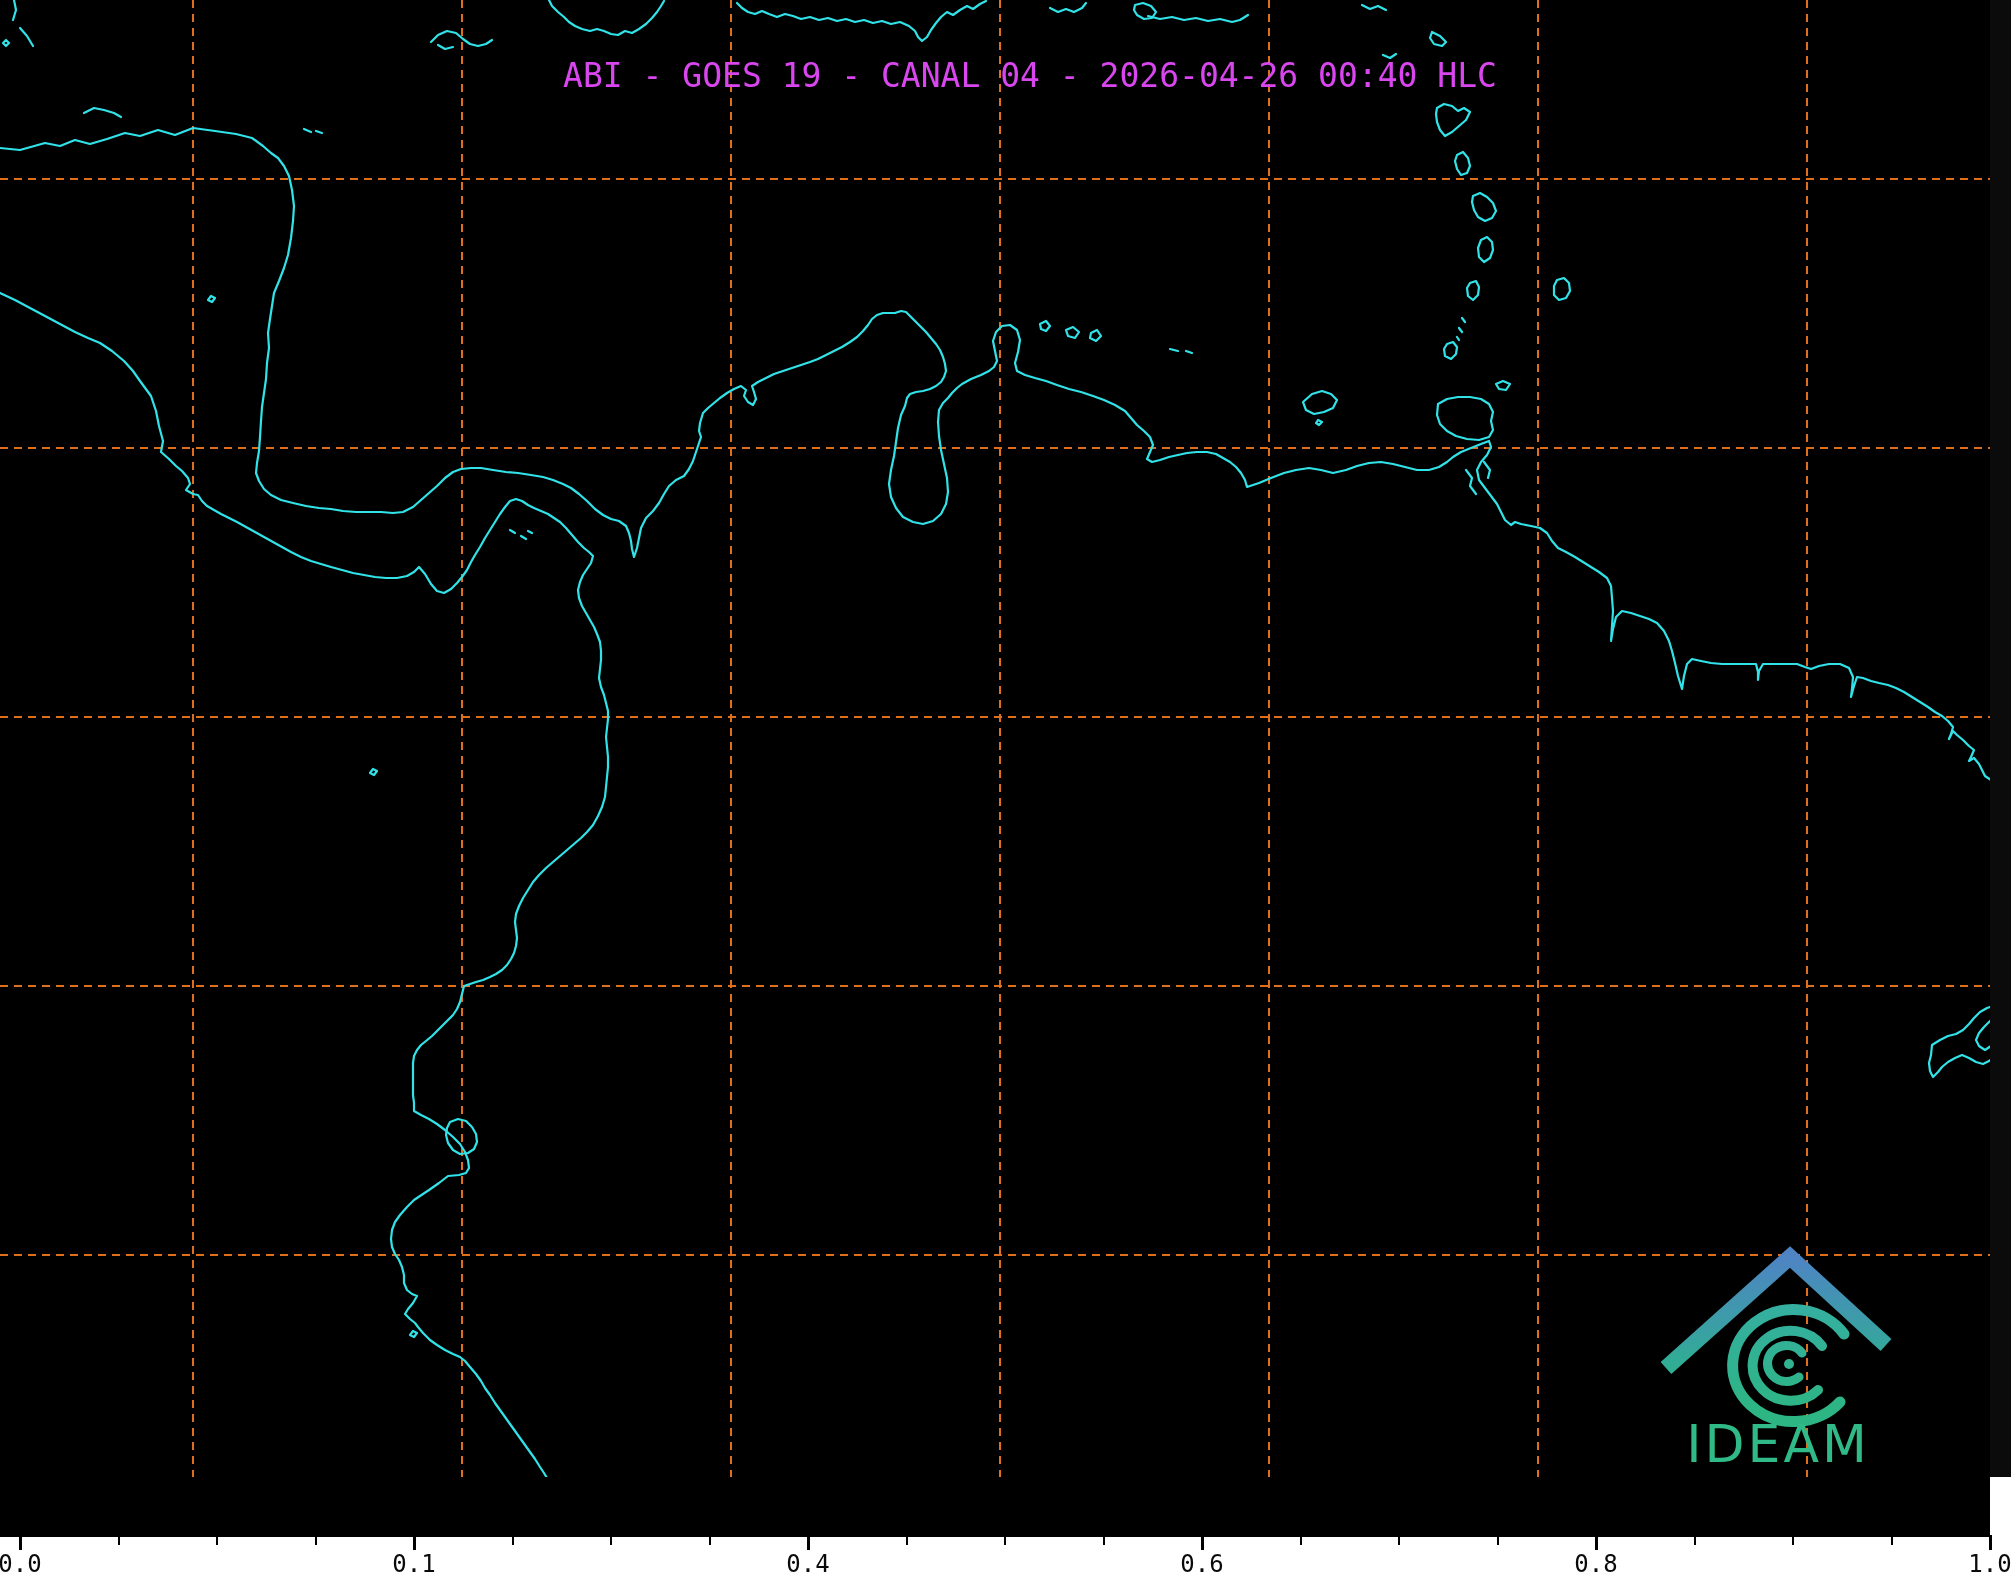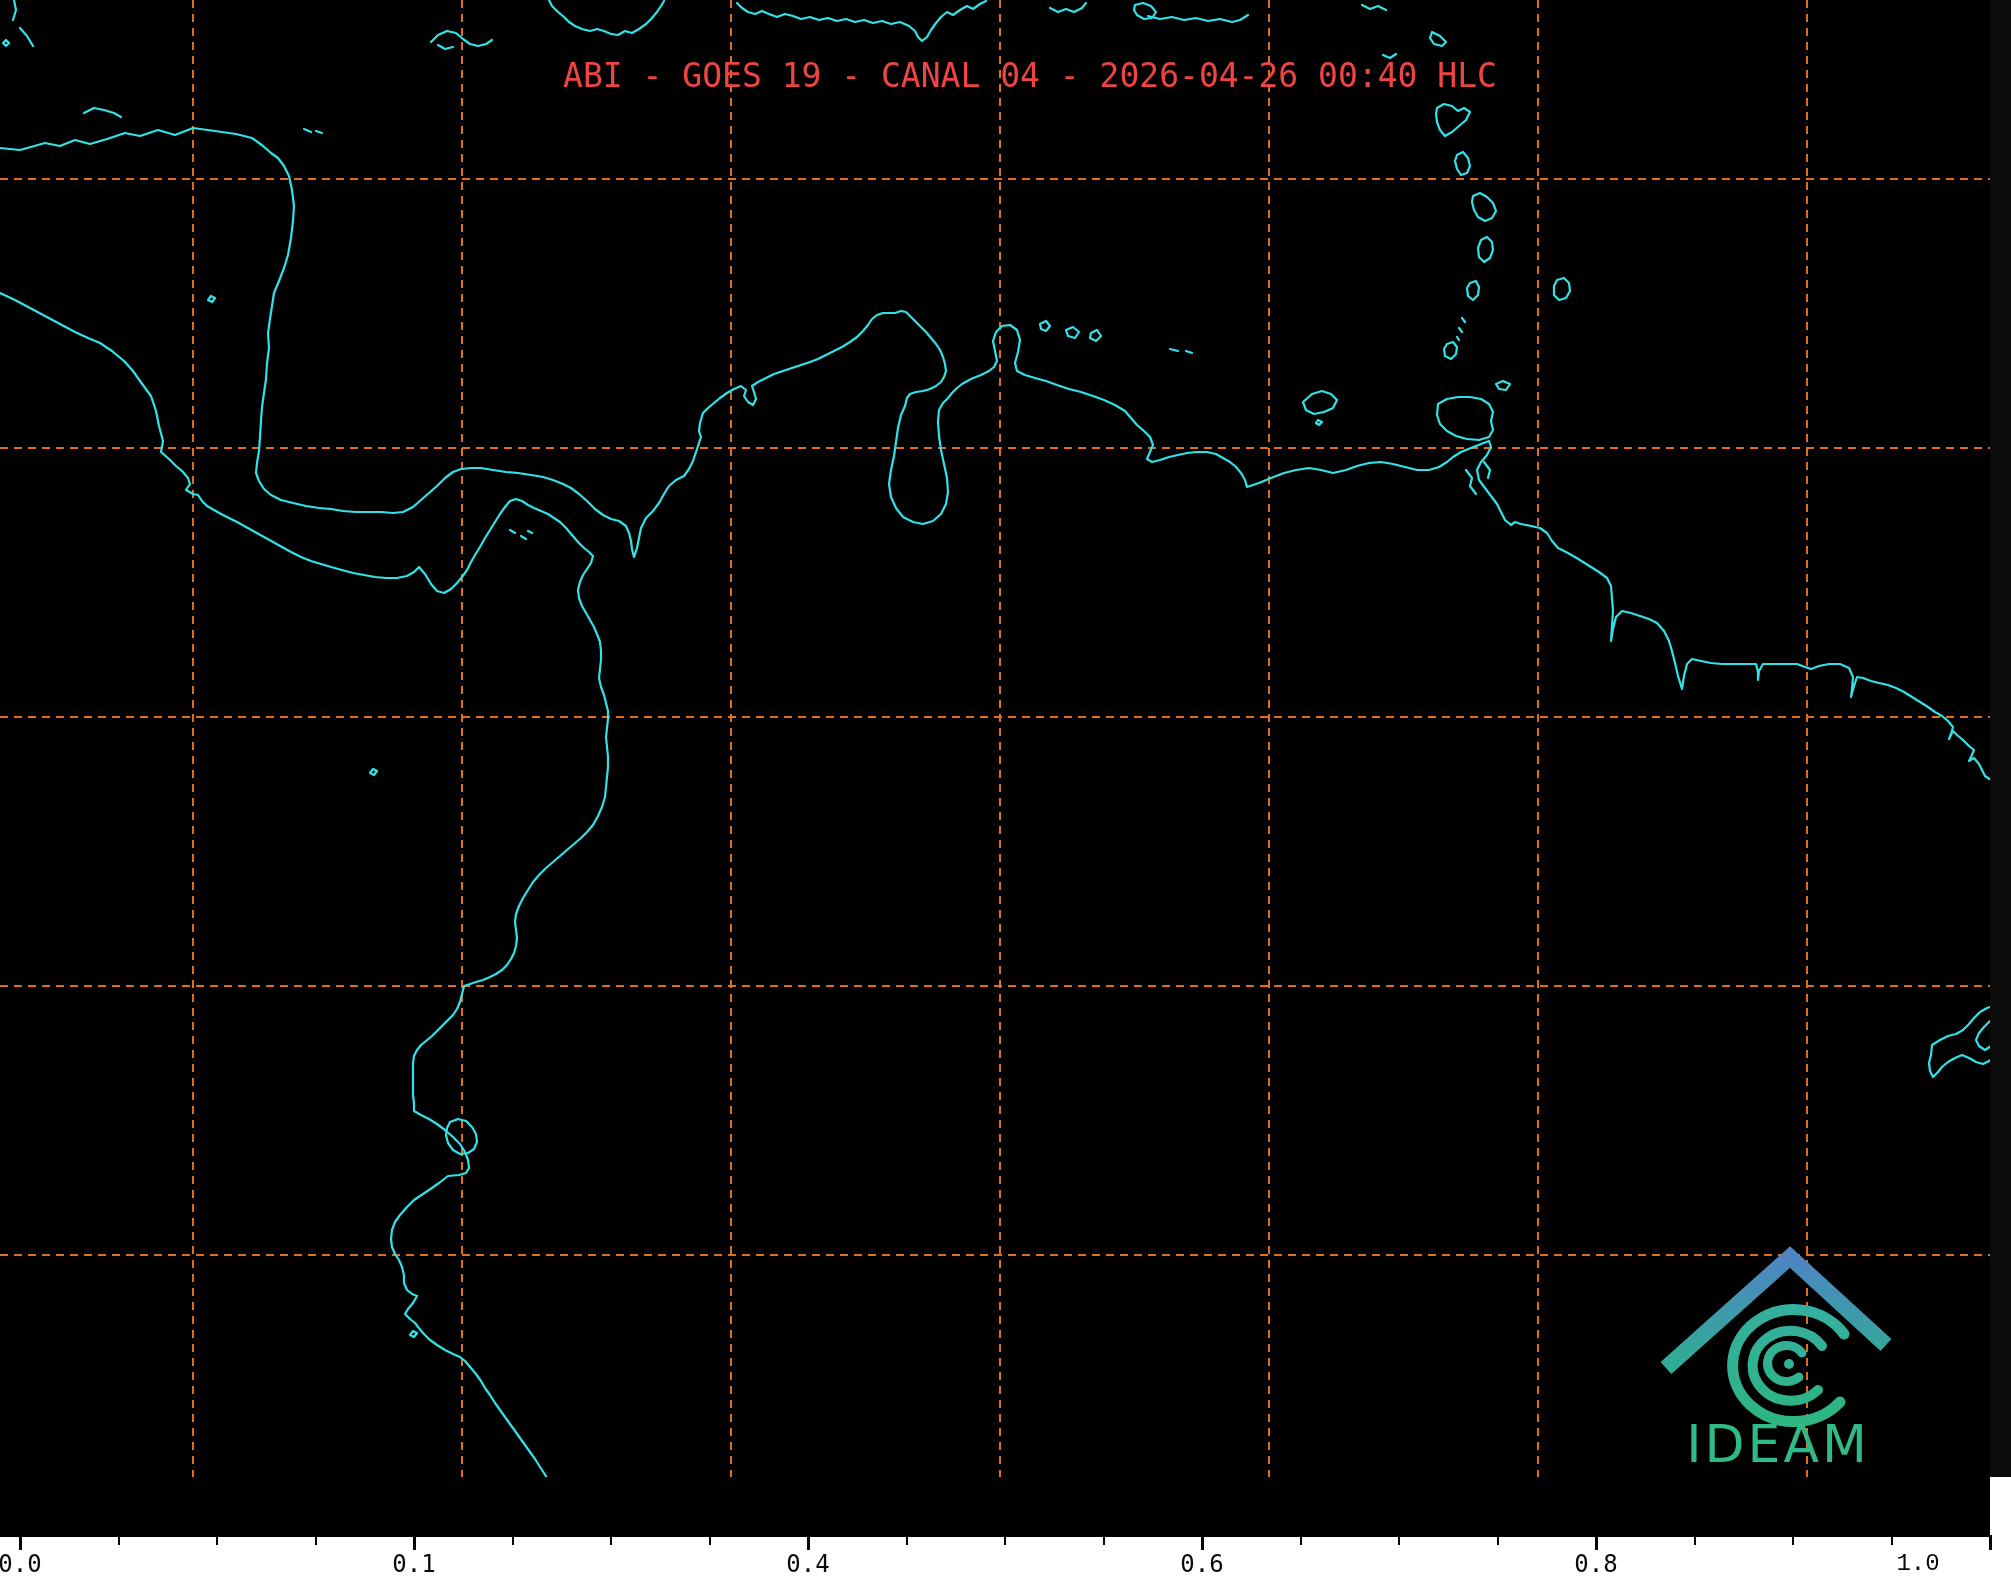--- a/index.html
+++ b/index.html
@@ -2,21 +2,21 @@
 <html><head>
 <meta charset="utf-8">
 <style>
   html,body{margin:0;padding:0;background:#000;}
   .fig{position:relative;width:2011px;height:1577px;background:#000;overflow:hidden;
        font-family:"DejaVu Sans Mono",monospace;}
   .map{position:absolute;left:0;top:0;width:2011px;height:1477px;background:#000;}
   #map-svg{position:absolute;left:0;top:0;}
   .right-strip{position:absolute;left:1990px;top:0;width:21px;height:1477px;background:#0b0b0b;}
   .map-title{position:absolute;top:56px;left:1030px;transform:translateX(-50%);
-       color:#ef4444;font-size:33px;white-space:nowrap;letter-spacing:0px;}
+       color:#d946ef;font-size:33px;white-space:nowrap;letter-spacing:0px;}
   #logo-svg{position:absolute;left:0;top:0;}
   .logo-text{position:absolute;left:1778px;top:1418px;transform:translateX(-50%);
        font-family:"DejaVu Sans",sans-serif;font-weight:normal;font-size:52px;
        letter-spacing:3px;line-height:1;}
   .axis-bg{position:absolute;left:0;top:1537px;width:2011px;height:40px;background:#ffffff;}
   .right-bg{position:absolute;left:1990px;top:1477px;width:21px;height:60px;background:#ffffff;}
   .bar{position:absolute;left:15px;top:1477px;width:1980px;height:60px;
        border:5px solid #000;box-sizing:border-box;box-shadow:-2px 0 0 #dcdcdc;}
   .bar-label{position:absolute;left:0;top:13px;width:100%;text-align:center;
        font-weight:bold;font-size:29px;color:#000;}
@@ -140,16 +140,16 @@
       <div class="tick major" style="left: 1595px; background: rgb(0, 0, 0);"></div>
       <div class="tick minor" style="left: 1693.5px; background: rgb(0, 0, 0);"></div>
       <div class="tick minor" style="left: 1792px; background: rgb(0, 0, 0);"></div>
       <div class="tick minor" style="left: 1890.5px; background: rgb(0, 0, 0);"></div>
       <div class="tick major" style="left: 1989px; background: rgb(0, 0, 0);"></div>
       <div class="tick-label" style="left: 20px;">0.0</div>
       <div class="tick-label" style="left: 414px;">0.1</div>
       <div class="tick-label" style="left: 808px;">0.4</div>
       <div class="tick-label" style="left: 1202px; text-align: center;">0.6</div>
       <div class="tick-label" style="left: 1596px;">0.8</div>
-      <div class="tick-label" style="left: 1918px; font-family: Liberation Mono, monospace;">1.0</div>
+      <div class="tick-label" style="left: 1990px;">1.0</div>
     </div>
 
 </div>
 
 </body></html>

